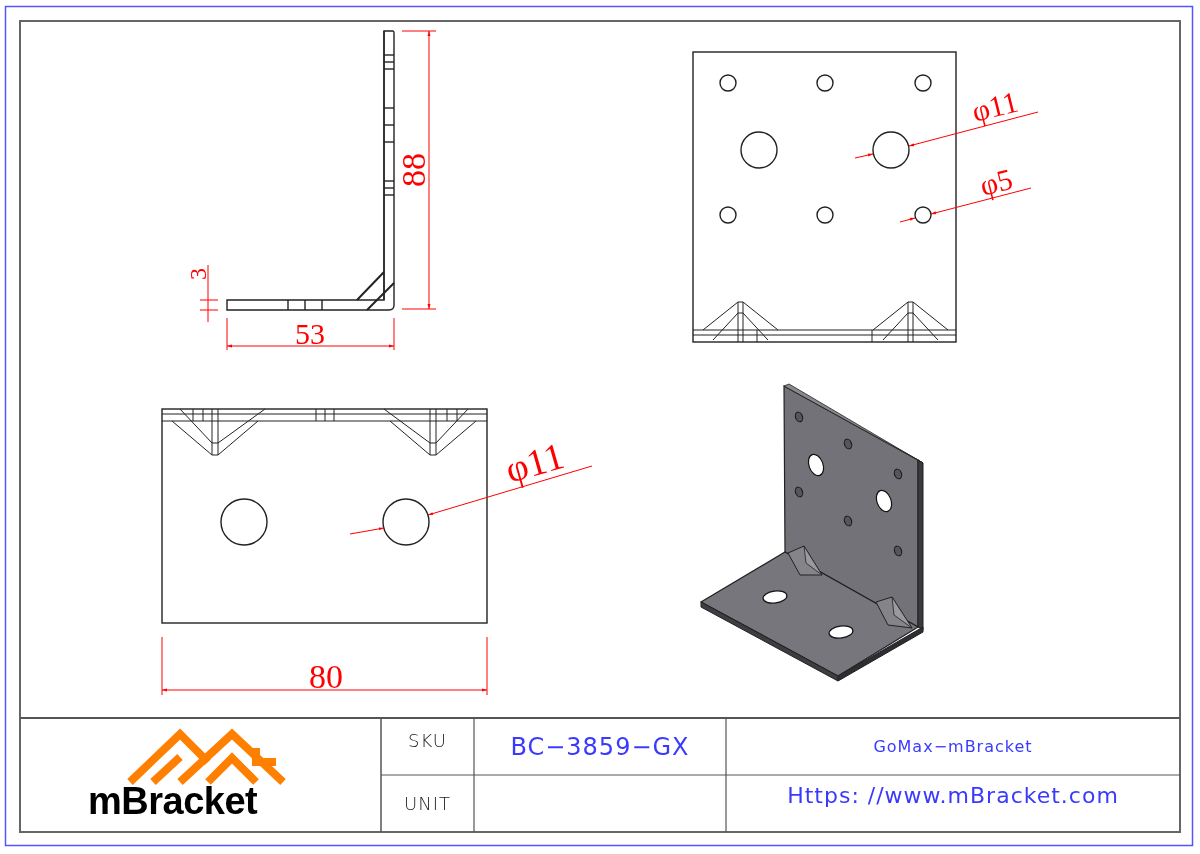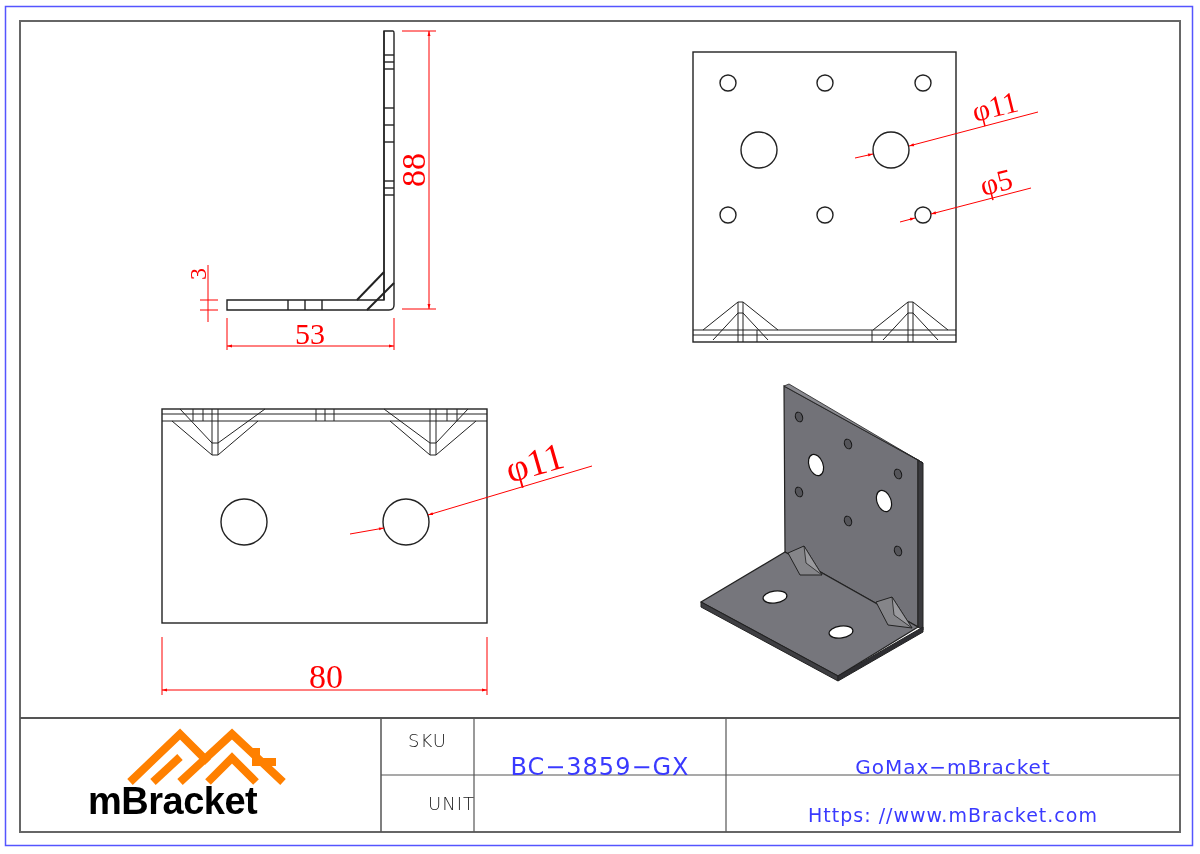--- a/index.html
+++ b/index.html
@@ -2,21 +2,21 @@
 <html><head>
   <meta charset="utf-8">
   <style>
     html, body { margin: 0; padding: 0; background: #ffffff; }
     body { width: 1200px; height: 854px; position: relative; overflow: hidden; font-family: "Liberation Sans", sans-serif; }
     .sheet { position: absolute; left: 0; top: 0; width: 1200px; height: 854px; }
     svg { position: absolute; left: 0; top: 0; }
     .dim-text { font-family: "Liberation Serif", serif; fill: #ff0000; }
     .tb-cell { position: absolute; display: flex; align-items: center; justify-content: center; box-sizing: border-box; font-family: "DejaVu Sans", sans-serif; letter-spacing: 1px; }
     .tb-label { color: #222222; font-size: 18px; font-weight: 300; }
-    .tb-value { color: #3a3aff; margin-top: 20px; }
+    .tb-value { color: #3a3aff; }
     .logo-text { position: absolute; left: 88px; top: 780px; font-family: Liberation Sans, sans-serif; font-weight: bold; font-size: 38px; color: #000; letter-spacing: -0.5px; }
   </style>
 </head>
 <body>
 
 <div class="sheet">
 
 <svg width="1200" height="854" viewBox="0 0 1200 854">
   <defs>
     <marker id="arr" viewBox="0 0 10 10" refX="10" refY="5" markerWidth="8" markerHeight="5" orient="auto-start-reverse">
@@ -187,18 +187,18 @@
     <polyline points="180,782 232,734 283,782"></polyline>
     <polyline points="208,782 232,758 256,782"></polyline>
     <polyline points="256,748 256,762 276,762"></polyline>
   </g>
 </svg>
 
 <div class="logo-text">mBracket</div>
 
 <div class="tb-cell tb-label" style="left:381px; top:718px; width:93px; height:45px;">SKU</div>
 <div class="tb-cell tb-value" style="left:474px; top:718px; width:252px; height:57px; font-size:24px;">BC−3859−GX</div>
-<div class="tb-cell tb-value" style="left:726px; top:718px; width:454px; height:57px; font-size:20px;">GoMax−mBracket</div>
-
-<div class="tb-cell tb-label" style="left:381px; top:775px; width:93px; height:57px;margin-left:24px;">UNIT</div>
-<div class="tb-cell tb-value" style="left:726px; top:775px; width:454px; height:40px; font-size:19px;">Https: //www.mBracket.com</div>
+<div class="tb-cell tb-value" style="left:726px; top:718px; width:454px; height:57px; font-size:16px;">GoMax−mBracket</div>
+
+<div class="tb-cell tb-label" style="left:381px; top:775px; width:93px; height:57px;">UNIT</div>
+<div class="tb-cell tb-value" style="left:726px; top:775px; width:454px; height:40px; font-size:22px;">Https: //www.mBracket.com</div>
 
 </div>
 
 </body></html>

